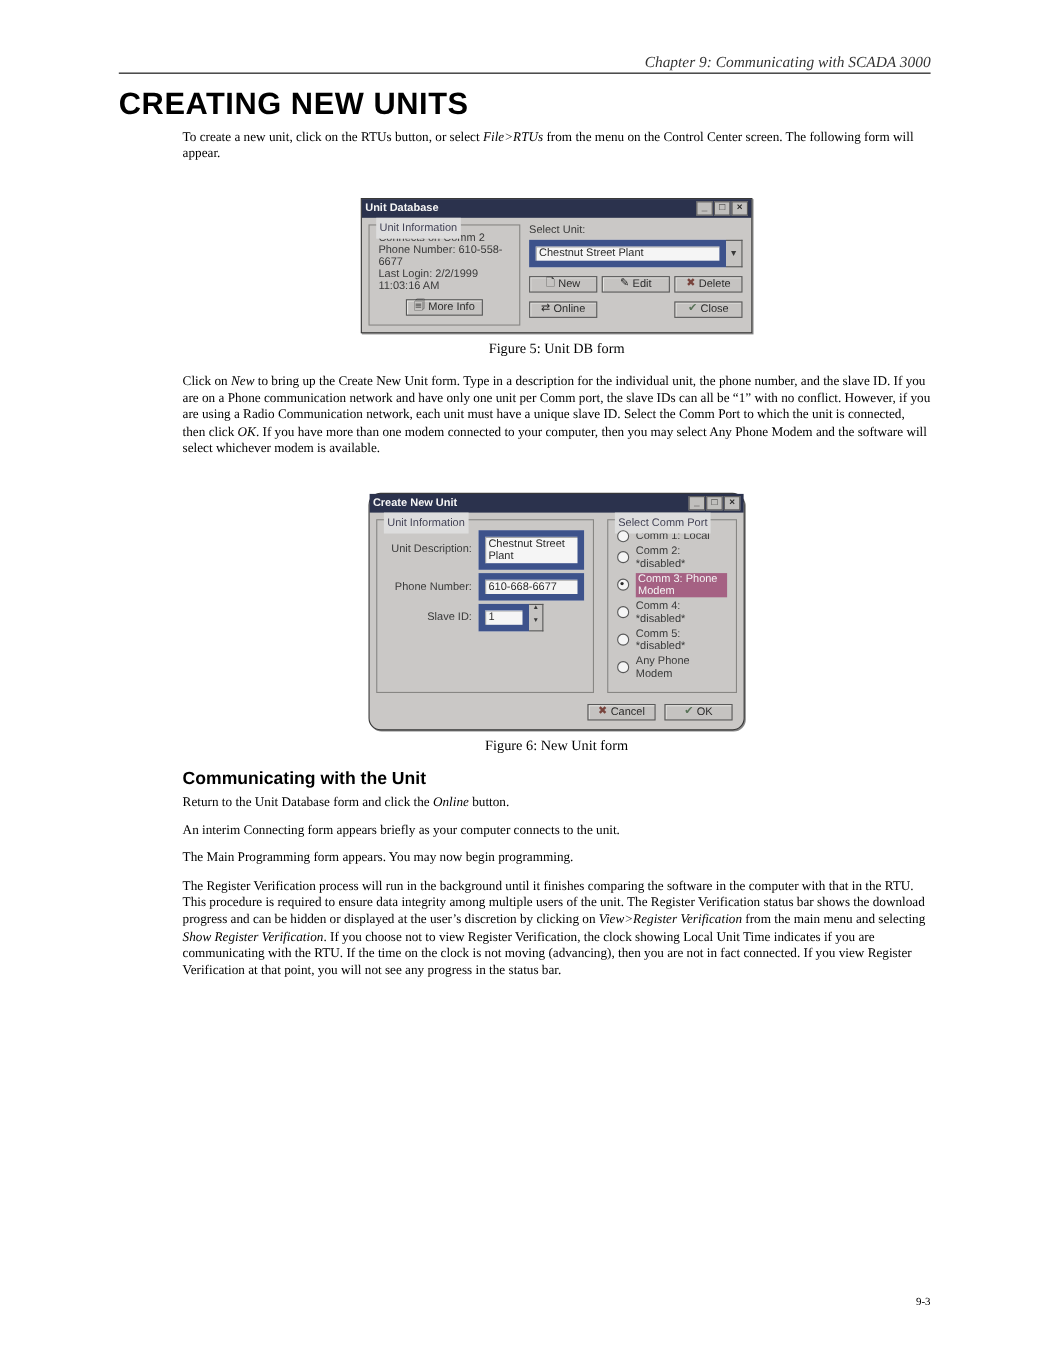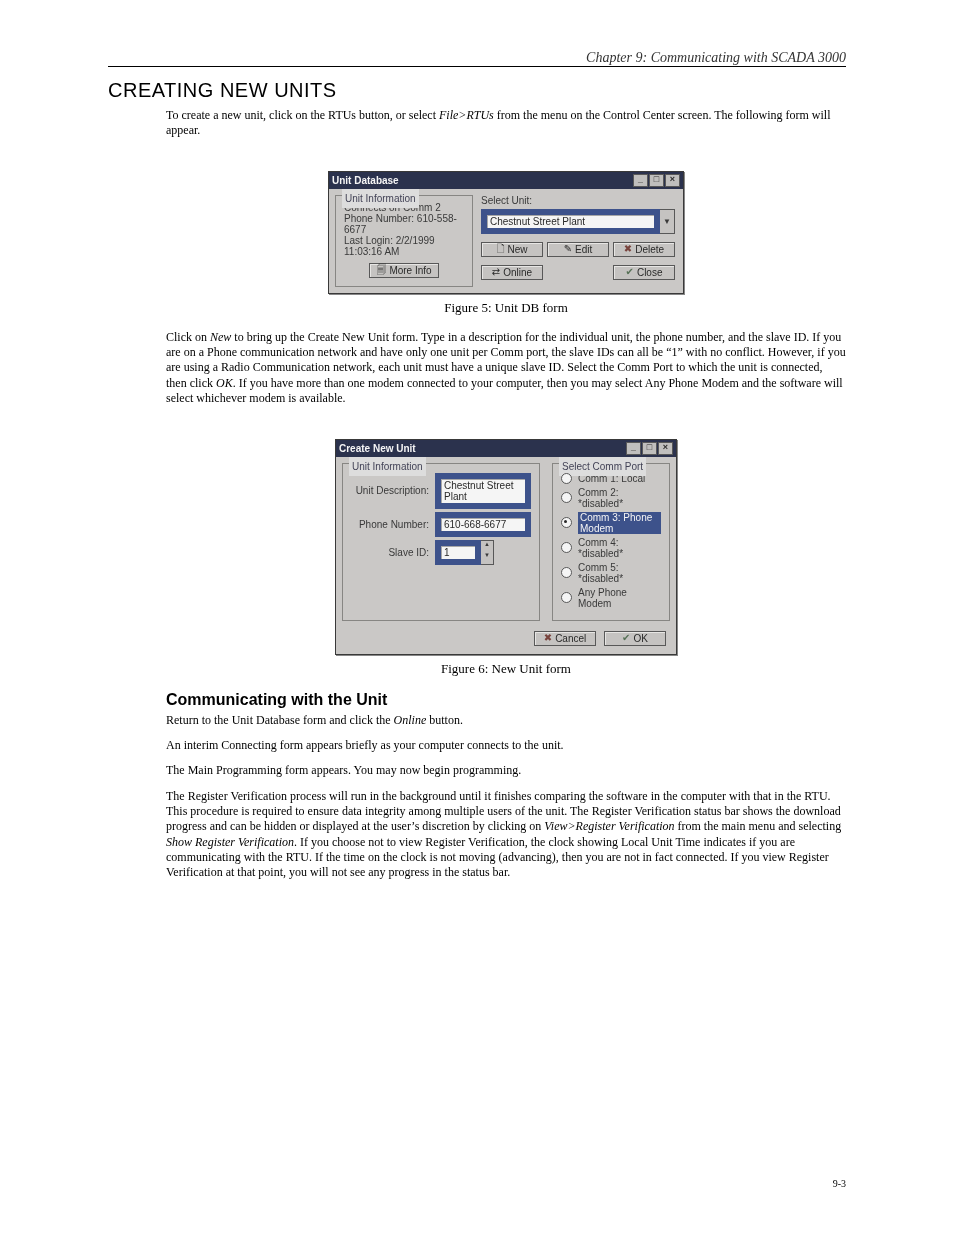--- a/index.html
+++ b/index.html
@@ -23,22 +23,22 @@
     color: #333;
     margin-bottom: 0;
   }
   .rule {
     border: none;
     border-top: 1px solid #000;
     margin: 0 0 12px 0;
   }
   h1.section {
     font-family: "Trebuchet MS", "Arial", sans-serif;
-    font-weight: normal;
-    font-size: 20px;
+    font-weight: bold;
+    font-size: 28px;
     letter-spacing: 0.5px;
     margin: 6px 0 6px 0;
   }
   .body-indent {
     margin-left: 58px;
   }
   p {
     font-size: 12px;
     line-height: 1.28;
     margin: 0 0 10px 0;
@@ -239,21 +239,21 @@
         </div>
       </div>
     </div>
     <div class="caption">Figure 5: Unit DB form</div>
 
     <p>
       <span>Click on </span><span class="ital">New</span><span> to bring up the Create New Unit form. Type in a description for the individual unit, the phone number, and the slave ID. If you are on a Phone communication network and have only one unit per Comm port, the slave IDs can all be “1” with no conflict. However, if you are using a Radio Communication network, each unit must have a unique slave ID. Select the Comm Port to which the unit is connected, then click </span><span class="ital">OK</span><span>. If you have more than one modem connected to your computer, then you may select Any Phone Modem and the software will select whichever modem is available.</span>
     </p>
 
     <div class="figure">
-      <div class="win" style="width:340px;">
+      <div class="win" style="width:340px;border-radius:11px;">
         <div class="titlebar">
           <span>Create New Unit</span>
           <span class="tbtns">
             <span class="tbtn">_</span>
             <span class="tbtn">□</span>
             <span class="tbtn">×</span>
           </span>
         </div>
         <div style="display:flex;">
           <div class="group" style="width:180px;">
@@ -283,21 +283,21 @@
                 <div class="row">
                   <span class="radio"></span>
                   <span>Comm 1: Local</span>
                 </div>
                 <div class="row">
                   <span class="radio"></span>
                   <span>Comm 2: *disabled*</span>
                 </div>
                 <div class="row">
                   <span class="radio checked"></span>
-                  <span style="background: #1d4ed8; color: rgb(255, 255, 255); padding: 0px 2px;">Comm 3: Phone Modem</span>
+                  <span style="background: #ec4899; color: rgb(255, 255, 255); padding: 0px 2px;">Comm 3: Phone Modem</span>
                 </div>
                 <div class="row">
                   <span class="radio"></span>
                   <span>Comm 4: *disabled*</span>
                 </div>
                 <div class="row">
                   <span class="radio"></span>
                   <span>Comm 5: *disabled*</span>
                 </div>
                 <div class="row">

